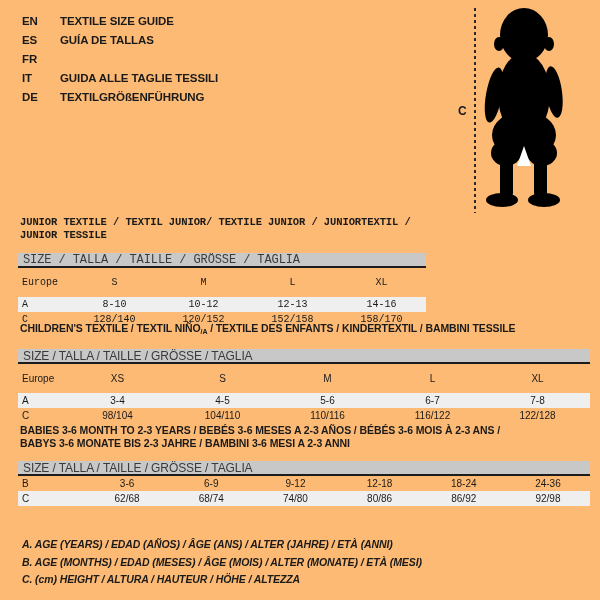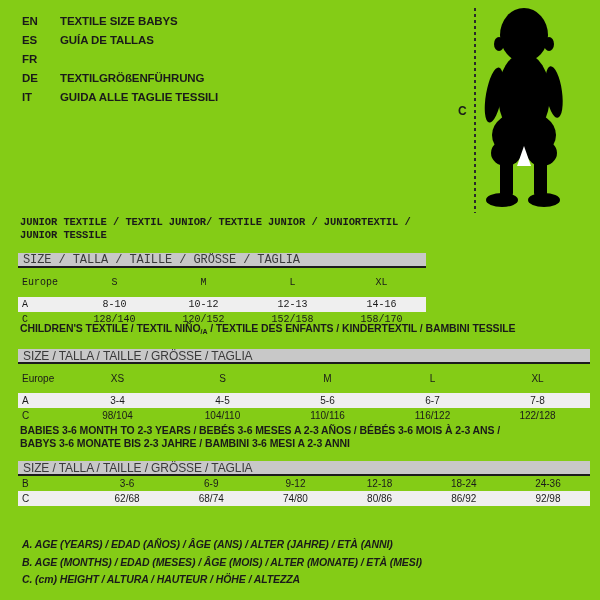--- a/index.html
+++ b/index.html
@@ -4,21 +4,21 @@
 <style>
   * { margin:0; padding:0; box-sizing:border-box; }
   html,body { width:600px; height:600px; }
   body {
     background:#ffffff;
     font-family:"Liberation Sans", sans-serif;
     color:#1a1a1a;
     position:relative;
     overflow:hidden;
   }
-  .page { position:absolute; inset:0; width:600px; height:600px; background:#84cc16; }
+  .page { position:absolute; inset:0; width:600px; height:600px; background:#fdba74; }
 
   
   .lang-block { position:absolute; left:22px; top:11px; }
   .lang-row { display:flex; height:19px; align-items:center;
               font-weight:bold; font-size:11.5px; letter-spacing:-0.1px; }
   .lang-code { width:38px; }
 
   
   .figure { position:absolute; left:455px; top:4px; width:145px; height:212px; }
   .dash-line { position:absolute; left:19px; top:4px; width:2px; height:205px;
@@ -51,36 +51,36 @@
   .footnote { font-size:10.5px; font-weight:bold; line-height:17.5px; letter-spacing:-0.1px; }
 </style>
 </head>
 <body>
 
 <div class="page">
 
   <div class="lang-block">
     <div class="lang-row">
       <span class="lang-code">EN</span>
-      <span class="lang-title">TEXTILE SIZE BABYS</span>
+      <span class="lang-title">TEXTILE SIZE GUIDE</span>
     </div>
     <div class="lang-row">
       <span class="lang-code">ES</span>
       <span class="lang-title">GUÍA DE TALLAS</span>
     </div>
     <div class="lang-row">
       <span class="lang-code">FR</span>
     </div>
     <div class="lang-row">
+      <span class="lang-code">IT</span>
+      <span class="lang-title">GUIDA ALLE TAGLIE TESSILI</span>
+    </div>
+    <div class="lang-row">
       <span class="lang-code">DE</span>
       <span class="lang-title">TEXTILGRÖßENFÜHRUNG</span>
-    </div>
-    <div class="lang-row">
-      <span class="lang-code">IT</span>
-      <span class="lang-title">GUIDA ALLE TAGLIE TESSILI</span>
     </div>
   </div>
 
   <div class="figure">
     <div class="dash-line"></div>
     <span class="c-label">C</span>
     <svg class="baby-svg" width="86" height="200" viewBox="0 0 86 200" aria-hidden="true">
       <g fill="#000000">
         <ellipse cx="42" cy="28" rx="24" ry="27"></ellipse>
         <ellipse cx="17" cy="37" rx="5" ry="7"></ellipse>

